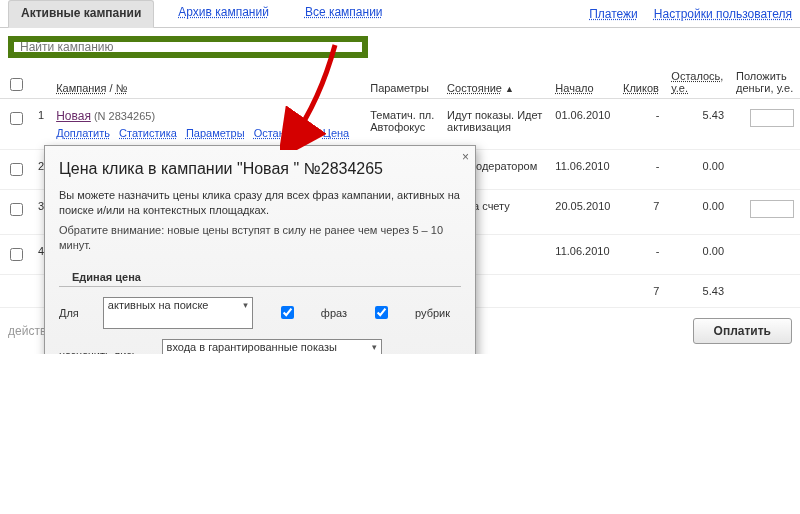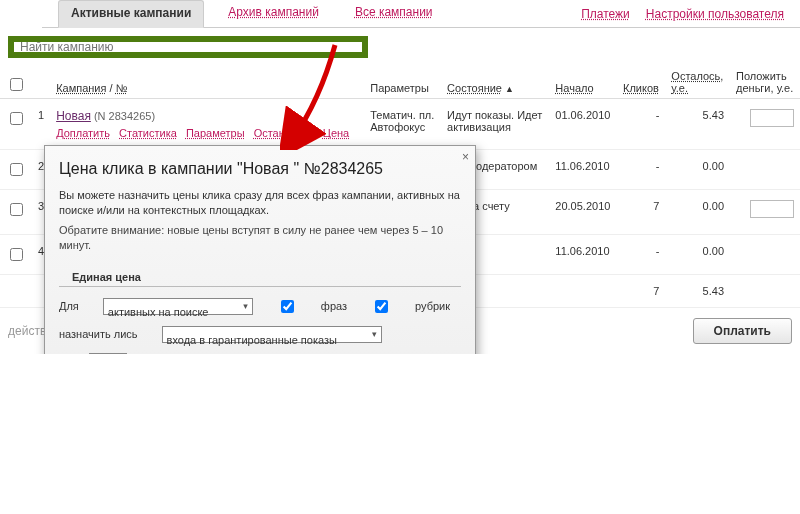--- a/index.html
+++ b/index.html
@@ -9,24 +9,23 @@
     font-size: 12px;
     color: #333;
     background: #fff;
     width: 800px;
     position: relative;
   }
   .tabs-row {
     display: flex;
     align-items: center;
     border-bottom: 1px solid #ccc;
-    padding: 0 16px;
+    padding: 0 8px;
     height: 28px;
     gap: 12px;
-    margin-left: 42px;
   }
   .tab {
     padding: 5px 12px;
     height: 28px;
     cursor: pointer;
     color: #444;
     text-decoration: underline dotted;
   }
   .tab.active {
     background: #e3e3e3;
@@ -36,21 +35,21 @@
     text-decoration: none;
     font-weight: bold;
     color: #333;
     margin-bottom: -1px;
   }
   .tabs-right {
     margin-left: auto;
     display: flex;
     gap: 16px;
   }
-  .link { text-decoration: underline dotted; cursor: pointer; color:#be185d; }
+  .link { text-decoration: underline dotted; cursor: pointer; color:#1d4ed8; }
   .search-row { padding: 8px; }
   .search-input {
     width: 360px;
     height: 22px;
     border: 6px solid #4d7c0f;
     padding: 2px 6px;
     font-size: 12px;
     color: #999;
   }
   table.campaigns {
@@ -167,23 +166,23 @@
     margin-top: 10px;
     display: flex;
     align-items: center;
     gap: 24px;
     font-size: 11px;
     flex-wrap: wrap;
   }
   .combo {
     border: 1px solid #888;
     background: #fff;
-    height: 17px;
-    font-size: 11px;
-    padding: 7px 18px 1px 4px;
+    height: 32px;
+    font-size: 11px;
+    padding: 1px 18px 1px 4px;
     position: relative;
   }
   .combo::after {
     content: "▾";
     position: absolute;
     right: 4px; top: 2px;
     font-size: 9px;
     color: #555;
   }
   .small-input {

